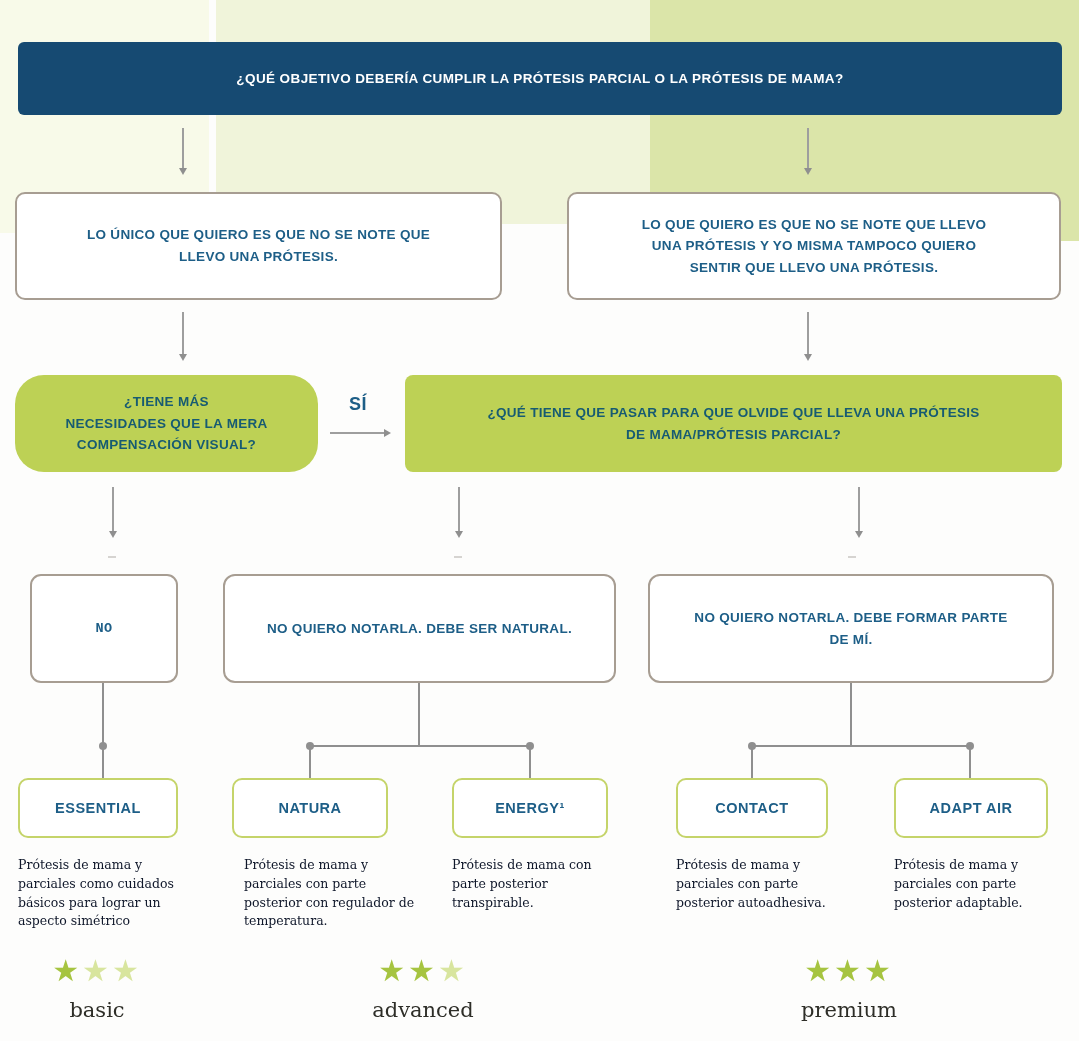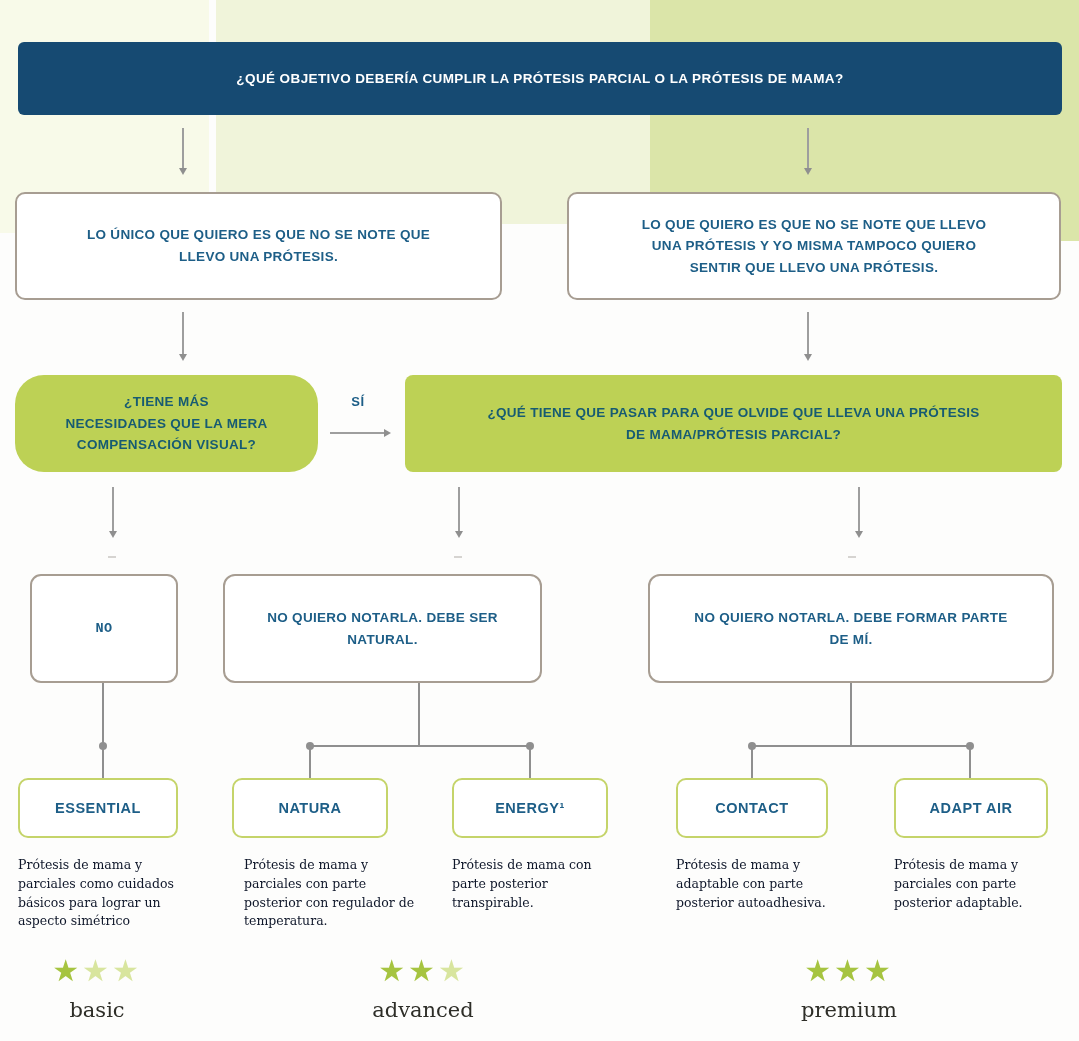--- a/index.html
+++ b/index.html
@@ -47,21 +47,21 @@
   .varrow{position:absolute;width:2px;background:#9e9e9e;}
   .varrow::after{
     content:'';position:absolute;bottom:-7px;left:-3px;
     border-left:4px solid transparent;border-right:4px solid transparent;border-top:7px solid #8f8f8f;
   }
   .harrow{position:absolute;height:2px;background:#9e9e9e;}
   .harrow::after{
     content:'';position:absolute;right:-7px;top:-3px;
     border-top:4px solid transparent;border-bottom:4px solid transparent;border-left:7px solid #8f8f8f;
   }
-  .silabel{position:absolute;color:#1d5e87;font-weight:bold;font-size:13px;letter-spacing:.5px;text-align:center;}
+  .silabel{position:absolute;color:#1d5e87;font-weight:bold;font-size:18px;letter-spacing:.5px;text-align:center;}
   .cline{position:absolute;background:#8f8f8f;}
   .cdot{position:absolute;width:8px;height:8px;border-radius:50%;background:#8f8f8f;}
   .tick{position:absolute;width:8px;height:2px;background:#d6d4d1;}
 
   
   .tier{position:absolute;width:170px;text-align:center;}
   .stars{font-size:30px;line-height:30px;letter-spacing:3px;}
   .star.filled{color:#a6c440;}
   .star.empty{color:#d8e59e;}
   .tier-label{
@@ -101,21 +101,21 @@
 DE MAMA/PRÓTESIS PARCIAL?</div>
 
   <div class="varrow" style="left:112px;top:487px;height:44px;"></div>
   <div class="varrow" style="left:458px;top:487px;height:44px;"></div>
   <div class="varrow" style="left:858px;top:487px;height:44px;"></div>
   <div class="tick" style="left:108px;top:556px;"></div>
   <div class="tick" style="left:454px;top:556px;"></div>
   <div class="tick" style="left:848px;top:556px;"></div>
 
   <div class="wbox" style="left:30px;top:574px;width:148px;height:109px;border-radius:11px;font-family:Liberation Mono, monospace;">NO</div>
-  <div class="wbox" style="left:223px;top:574px;width:319px;height:109px;border-radius:12px;">NO QUIERO NOTARLA. DEBE SER NATURAL.</div>
+  <div class="wbox" style="left:223px;top:574px;width:393px;height:109px;border-radius:12px;">NO QUIERO NOTARLA. DEBE SER NATURAL.</div>
   <div class="wbox" style="left:648px;top:574px;width:406px;height:109px;border-radius:12px;">NO QUIERO NOTARLA. DEBE FORMAR PARTE
 DE MÍ.</div>
 
   <div class="cline" style="left:102px;top:683px;width:2px;height:95px;"></div>
   <div class="cdot" style="left:99px;top:742px;"></div>
 
   <div class="cline" style="left:418px;top:683px;width:2px;height:63px;"></div>
   <div class="cline" style="left:310px;top:745px;width:220px;height:2px;"></div>
   <div class="cline" style="left:309px;top:746px;width:2px;height:32px;"></div>
   <div class="cline" style="left:529px;top:746px;width:2px;height:32px;"></div>
@@ -131,21 +131,21 @@
 
   <div class="pbox" style="left:18px;width:160px;">ESSENTIAL</div>
   <div class="pbox" style="left:232px;width:156px;">NATURA</div>
   <div class="pbox" style="left:452px;width:156px;">ENERGY¹</div>
   <div class="pbox" style="left:676px;width:152px;">CONTACT</div>
   <div class="pbox" style="left:894px;width:154px;">ADAPT AIR</div>
 
   <div class="desc" style="left:18px;">Prótesis de mama y parciales como cuidados básicos para lograr un aspecto simétrico</div>
   <div class="desc" style="left:232px;margin-left:12px;">Prótesis de mama y parciales con parte posterior con regulador de temperatura.</div>
   <div class="desc" style="left:452px;width:150px;">Prótesis de mama con parte posterior transpirable.</div>
-  <div class="desc" style="left:676px;">Prótesis de mama y adaptable con parte posterior autoadhesiva.</div>
+  <div class="desc" style="left:676px;">Prótesis de mama y parciales con parte posterior autoadhesiva.</div>
   <div class="desc" style="left:894px;">Prótesis de mama y parciales con parte posterior adaptable.</div>
 
   <div class="tier" style="left:12px;top:956px;">
     <div class="stars"><span class="star filled">★</span><span class="star empty">★</span><span class="star empty">★</span></div>
     <div class="tier-label">basic</div>
   </div>
   <div class="tier" style="left:338px;top:956px;">
     <div class="stars"><span class="star filled">★</span><span class="star filled">★</span><span class="star empty">★</span></div>
     <div class="tier-label">advanced</div>
   </div>

